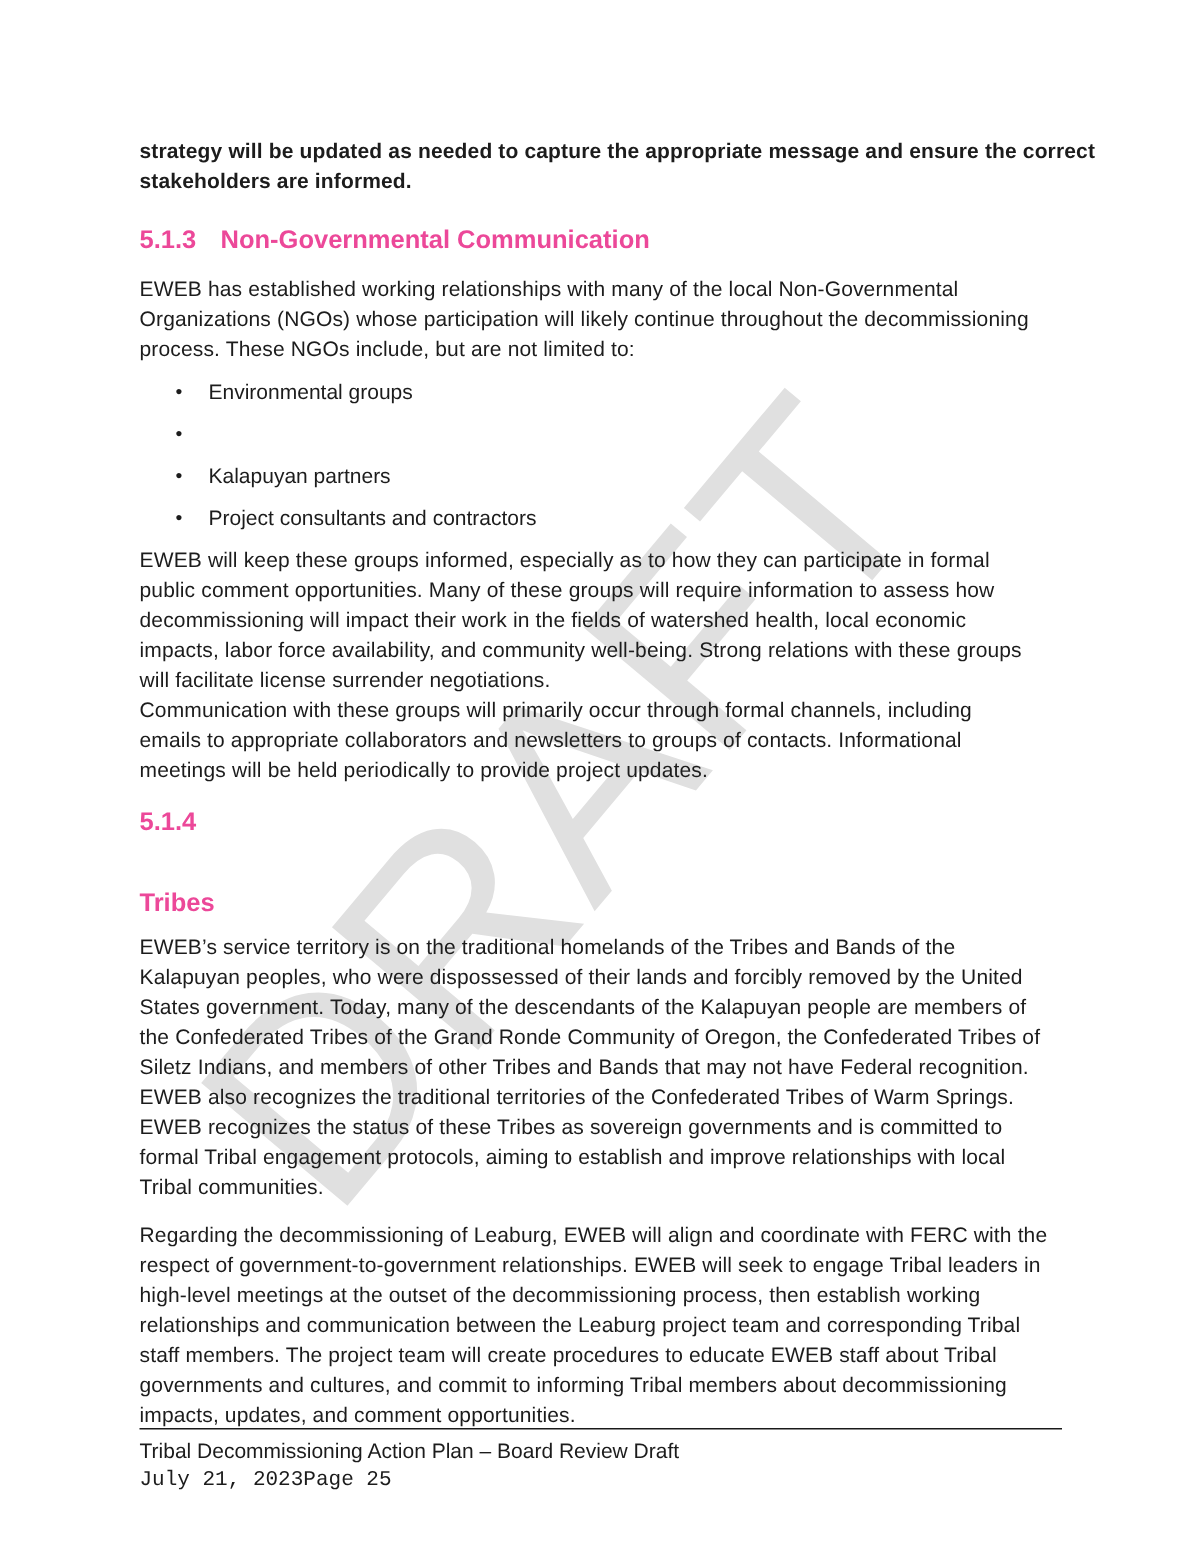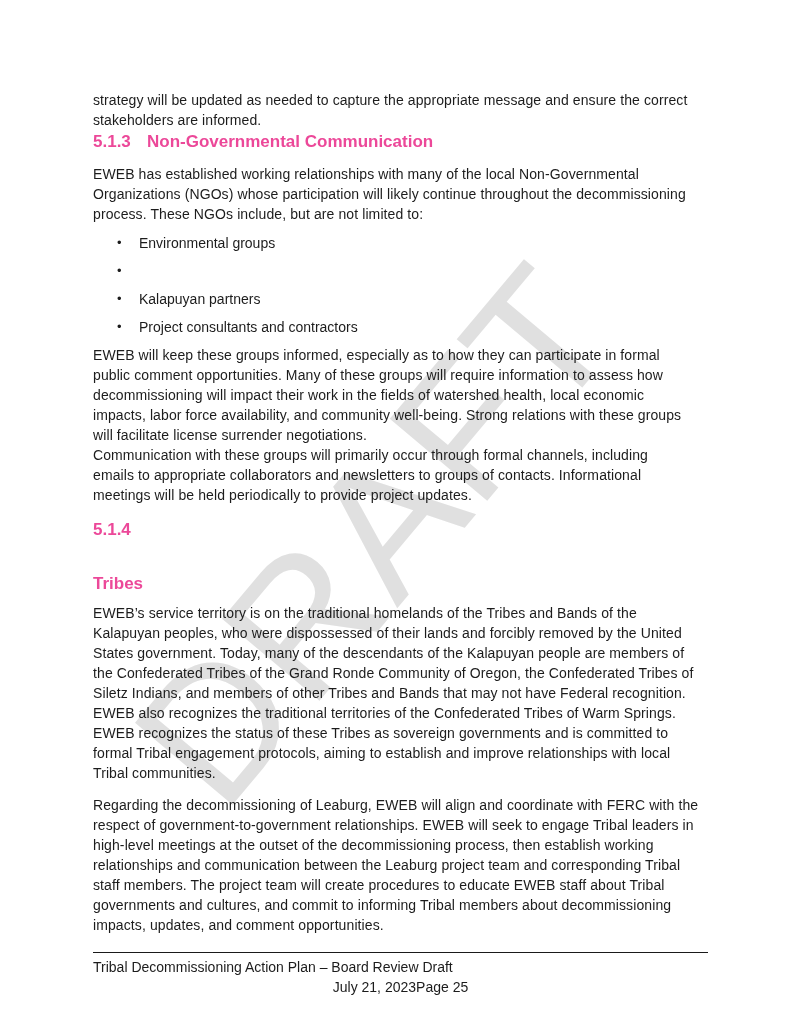--- a/index.html
+++ b/index.html
@@ -38,21 +38,21 @@
     width: 622px;
     z-index: 1;
   }
   .para {
     margin: 0;
     font-size: 14px;
     line-height: 20px;
     white-space: pre;
     letter-spacing: 0.1px;
   }
-  #p-intro   { margin-bottom: 0; }
+  #p-intro   { margin-bottom: 18px; font-weight: bold; }
   #p-513-1   { margin-bottom: 9px; }
   #p-513-2   { }
   #p-513-3   { margin-bottom: 13px; }
   #p-514-1   { margin-bottom: 12px; }
   .heading {
     display: flex;
     margin: 0 0 11px 0;
     font-size: 17px;
     line-height: 23px;
     font-weight: 700;
@@ -82,21 +82,22 @@
     width: 615px;
     top: 952px;
     border-top: 1px solid #1a1a1a;
     padding-top: 4px;
     font-size: 14px;
     line-height: 20px;
     z-index: 1;
   }
   .footer-row2 {
     display: flex;
-    justify-content: center;
+    justify-content: flex-start;
+    font-family: Liberation Mono, monospace;
   }
 </style>
 </head>
 <body>
 
 <div class="page">
 
   <div class="watermark">DRAFT</div>
 
   <div class="content">

